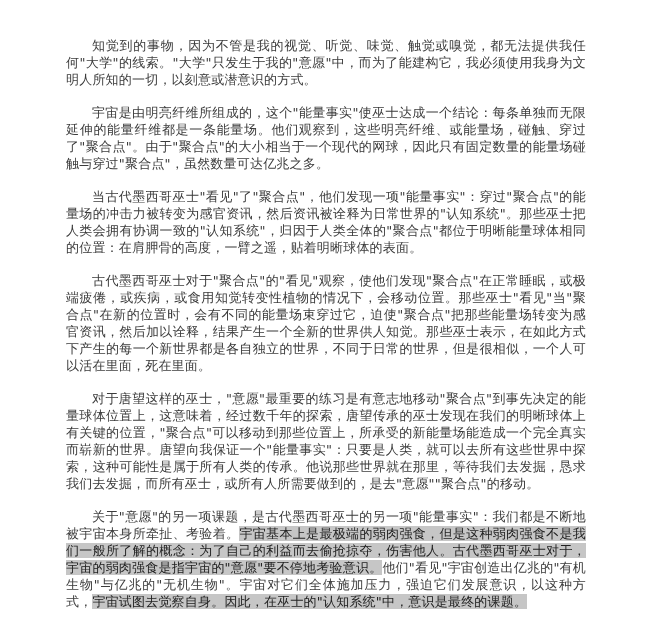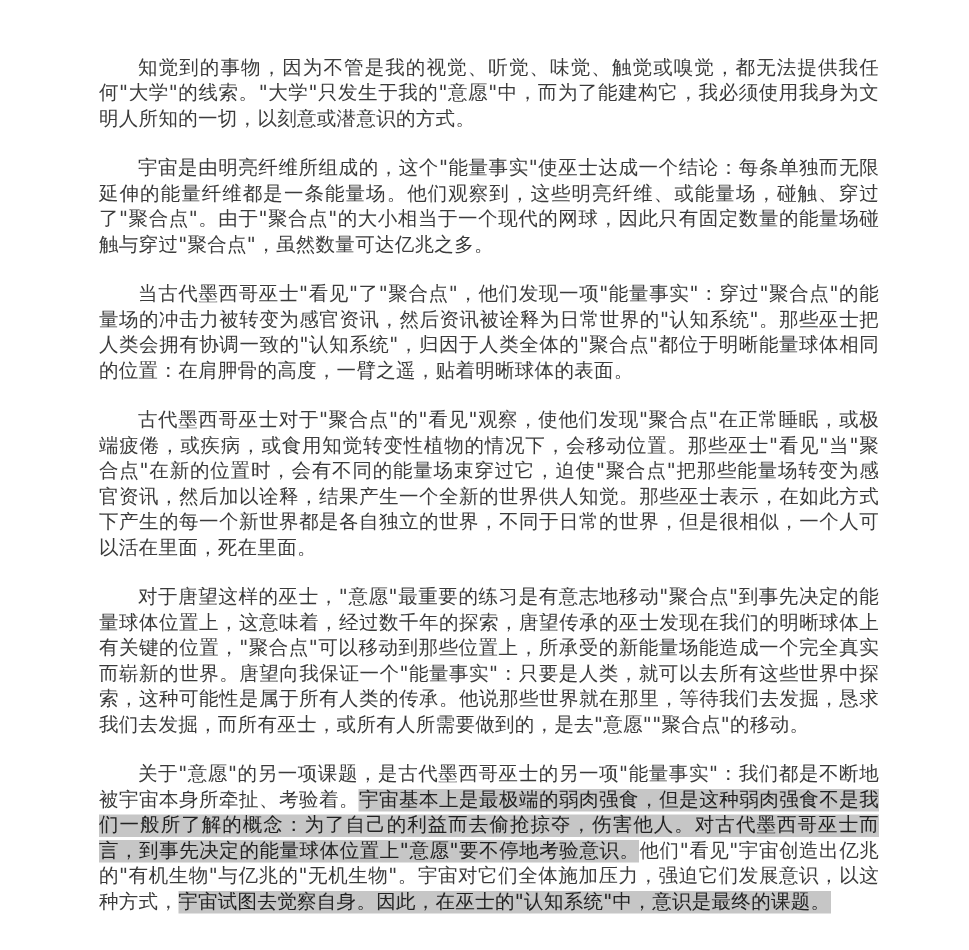--- a/index.html
+++ b/index.html
@@ -40,15 +40,15 @@
   <p class="para"><span>知觉到的事物，因为不管是我的视觉、听觉、味觉、触觉或嗅觉，都无法提供我任何"大学"的线索。"大学"只发生于我的"意愿"中，而为了能建构它，我必须使用我身为文明人所知的一切，以刻意或潜意识的方式。</span></p>
 
   <p class="para"><span>宇宙是由明亮纤维所组成的，这个"能量事实"使巫士达成一个结论：每条单独而无限延伸的能量纤维都是一条能量场。他们观察到，这些明亮纤维、或能量场，碰触、穿过了"聚合点"。由于"聚合点"的大小相当于一个现代的网球，因此只有固定数量的能量场碰触与穿过"聚合点"，虽然数量可达亿兆之多。</span></p>
 
   <p class="para"><span>当古代墨西哥巫士"看见"了"聚合点"，他们发现一项"能量事实"：穿过"聚合点"的能量场的冲击力被转变为感官资讯，然后资讯被诠释为日常世界的"认知系统"。那些巫士把人类会拥有协调一致的"认知系统"，归因于人类全体的"聚合点"都位于明晰能量球体相同的位置：在肩胛骨的高度，一臂之遥，贴着明晰球体的表面。</span></p>
 
   <p class="para"><span>古代墨西哥巫士对于"聚合点"的"看见"观察，使他们发现"聚合点"在正常睡眠，或极端疲倦，或疾病，或食用知觉转变性植物的情况下，会移动位置。那些巫士"看见"当"聚合点"在新的位置时，会有不同的能量场束穿过它，迫使"聚合点"把那些能量场转变为感官资讯，然后加以诠释，结果产生一个全新的世界供人知觉。那些巫士表示，在如此方式下产生的每一个新世界都是各自独立的世界，不同于日常的世界，但是很相似，一个人可以活在里面，死在里面。</span></p>
 
   <p class="para"><span>对于唐望这样的巫士，"意愿"最重要的练习是有意志地移动"聚合点"到事先决定的能量球体位置上，这意味着，经过数千年的探索，唐望传承的巫士发现在我们的明晰球体上有关键的位置，"聚合点"可以移动到那些位置上，所承受的新能量场能造成一个完全真实而崭新的世界。唐望向我保证一个"能量事实"：只要是人类，就可以去所有这些世界中探索，这种可能性是属于所有人类的传承。他说那些世界就在那里，等待我们去发掘，恳求我们去发掘，而所有巫士，或所有人所需要做到的，是去"意愿""聚合点"的移动。</span></p>
 
-  <p class="para"><span>关于"意愿"的另一项课题，是古代墨西哥巫士的另一项"能量事实"：我们都是不断地被宇宙本身所牵扯、考验着。</span><span class="hl">宇宙基本上是最极端的弱肉强食，但是这种弱肉强食不是我们一般所了解的概念：为了自己的利益而去偷抢掠夺，伤害他人。对古代墨西哥巫士而言，到事先决定的能量球体位置上"意愿"要不停地考验意识。</span><span>他们"看见"宇宙创造出亿兆的"有机生物"与亿兆的"无机生物"。宇宙对它们全体施加压力，强迫它们发展意识，以这种方式，</span><span class="hl">宇宙试图去觉察自身。因此，在巫士的"认知系统"中，意识是最终的课题。</span></p>
+  <p class="para"><span>关于"意愿"的另一项课题，是古代墨西哥巫士的另一项"能量事实"：我们都是不断地被宇宙本身所牵扯、考验着。</span><span class="hl">宇宙基本上是最极端的弱肉强食，但是这种弱肉强食不是我们一般所了解的概念：为了自己的利益而去偷抢掠夺，伤害他人。古代墨西哥巫士对于，宇宙的弱肉强食是指宇宙的"意愿"要不停地考验意识。</span><span>他们"看见"宇宙创造出亿兆的"有机生物"与亿兆的"无机生物"。宇宙对它们全体施加压力，强迫它们发展意识，以这种方式，</span><span class="hl">宇宙试图去觉察自身。因此，在巫士的"认知系统"中，意识是最终的课题。</span></p>
 
 </div>
 
 </body></html>

